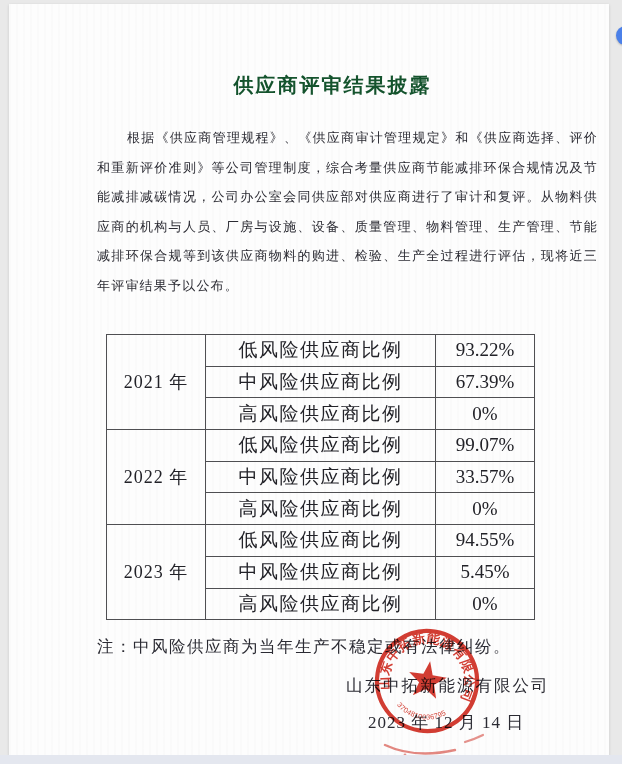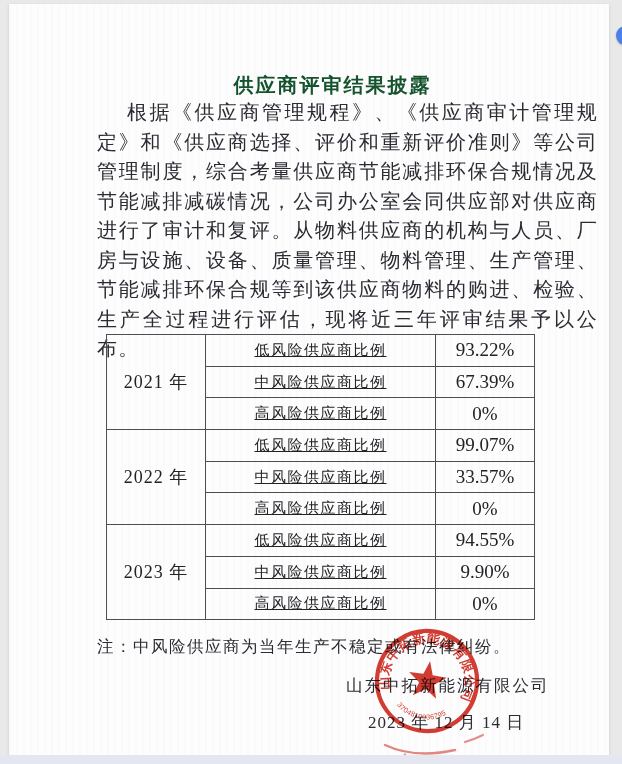--- a/index.html
+++ b/index.html
@@ -18,34 +18,34 @@
   .bottom-strip{
     position:absolute;left:0;top:755px;width:622px;height:9px;
     background:#e4e7ef;
   }
   .doc-title{
     position:absolute;left:90px;top:72px;width:485px;margin:0;
     text-align:center;font-size:20px;font-weight:700;color:#14532d;
     letter-spacing:2px;
   }
   .body-par{
-    position:absolute;left:97px;top:98px;width:501px;margin:0;
-    font-size:20px;line-height:29.5px;color:#2b2b33;
+    position:absolute;left:97px;top:123px;width:501px;margin:0;
+    font-size:13px;line-height:29.5px;color:#2b2b33;
     text-align:justify;text-indent:30px;letter-spacing:1.2px;
   }
   table.results{
     position:absolute;left:106px;top:334px;width:428px;
     border-collapse:collapse;table-layout:fixed;
   }
   table.results td{
     border:1px solid #4f4f52;height:30.7px;padding:0;
     text-align:center;vertical-align:middle;color:#222228;
   }
   td.year{font-size:18px;letter-spacing:1px;}
-  td.lbl{font-size:15px;letter-spacing:1.5px;text-decoration:underline;}
+  td.lbl{font-size:19px;letter-spacing:1.5px;}
   td.val{font-size:19px;}
   .footnote{
     position:absolute;left:97px;top:636px;margin:0;
     font-size:16.5px;color:#2b2b33;letter-spacing:1.5px;
   }
   .company{
     position:absolute;left:346px;top:675px;
     font-size:16.5px;color:#2b2b33;letter-spacing:2px;
   }
   .sig-date{
@@ -118,21 +118,21 @@
         <td class="lbl">高风险供应商比例</td>
         <td class="val">0%</td>
       </tr>
       <tr>
         <td class="year" rowspan="3">2023 年</td>
         <td class="lbl">低风险供应商比例</td>
         <td class="val">94.55%</td>
       </tr>
       <tr>
         <td class="lbl">中风险供应商比例</td>
-        <td class="val">9.90%</td>
+        <td class="val">5.45%</td>
       </tr>
       <tr>
         <td class="lbl">高风险供应商比例</td>
         <td class="val">0%</td>
       </tr>
     </tbody>
   </table>
 
   <p class="footnote">注：中风险供应商为当年生产不稳定或有法律纠纷。</p>
 

